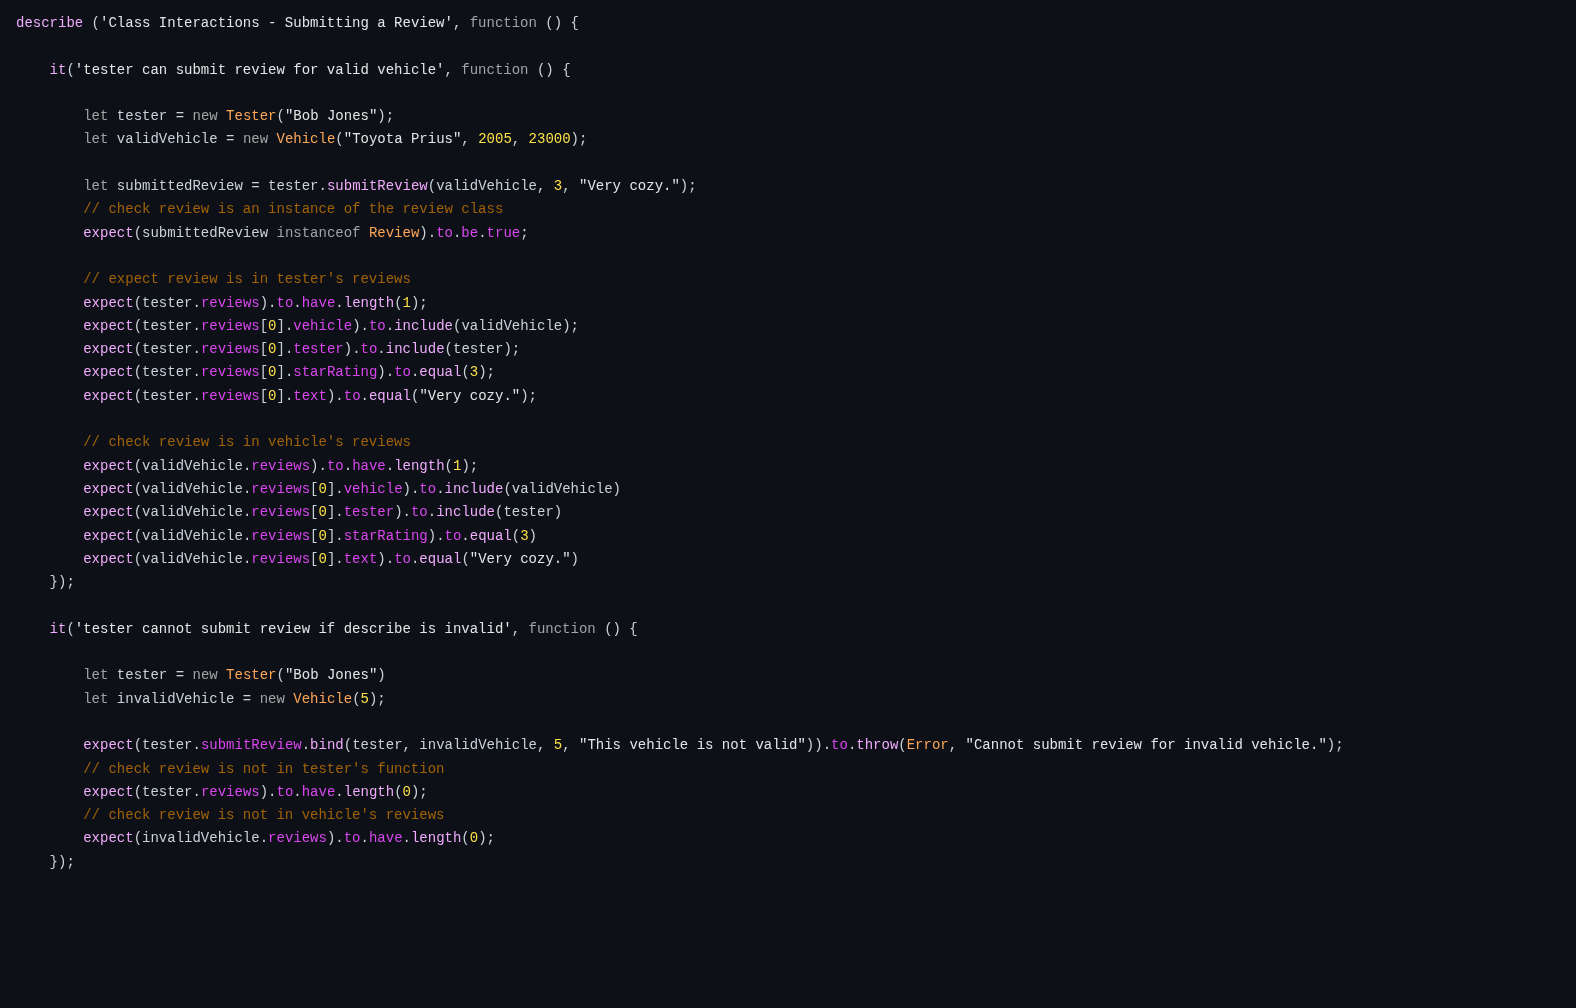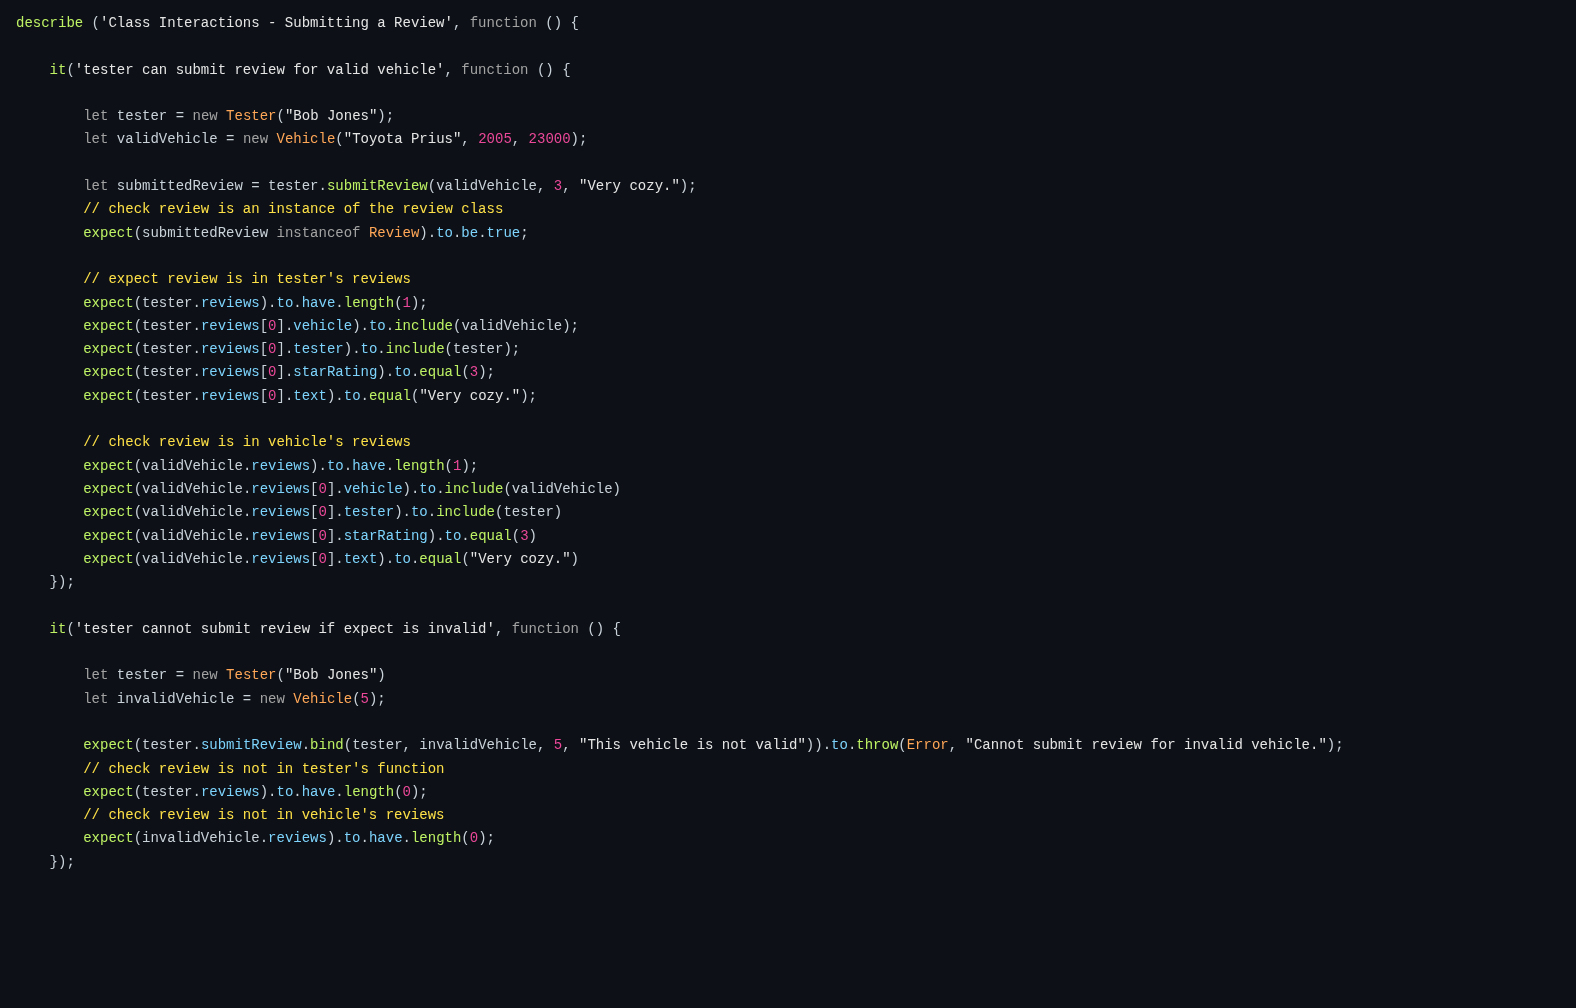--- a/index.html
+++ b/index.html
@@ -7,26 +7,26 @@
     padding: 12px 16px;
     background: #0d1117;
     font-family: "SF Mono", "Monaco", "Menlo", "Consolas", "Liberation Mono", monospace;
     font-size: 14px;
     line-height: 23.3px;
     color: #c9d1d9;
     white-space: pre;
     overflow-x: auto;
   }
   .k   { color: #a3a3a3; }     
-  .fn  { color: #bef264; }     
+  .fn  { color: #f0abfc; }     
   .cls { color: #ffa657; }     
   .str { color: #e5e5e5; }     
-  .num { color: #ec4899; }     
-  .prop{ color: #7dd3fc; margin-top: 29px; }     
-  .cmt { color: #fde047; }     
+  .num { color: #fde047; }     
+  .prop{ color: #d946ef; margin-top: 29px; }     
+  .cmt { color: #a16207; }     
   .pn  { color: #c9d1d9; }     
   .id  { color: #c9d1d9; }     
 </style>
 </head>
 <body><span id="code-root"><span><span class="fn">describe</span><span class="pn"> (</span><span class="str">'Class Interactions - Submitting a Review'</span><span class="pn">, </span><span class="k">function</span><span class="pn"> () {</span></span>
 <span></span>
 <span><span class="pn">    </span><span class="fn">it</span><span class="pn">(</span><span class="str">'tester can submit review for valid vehicle'</span><span class="pn">, </span><span class="k">function</span><span class="pn"> () {</span></span>
 <span></span>
 <span><span class="pn">        </span><span class="k">let</span><span class="pn"> </span><span class="id">tester</span><span class="pn"> = </span><span class="k">new</span><span class="pn"> </span><span class="cls">Tester</span><span class="pn">(</span><span class="str">"Bob Jones"</span><span class="pn">);</span></span>
 <span><span class="pn">        </span><span class="k">let</span><span class="pn"> </span><span class="id">validVehicle</span><span class="pn"> = </span><span class="k">new</span><span class="pn"> </span><span class="cls">Vehicle</span><span class="pn">(</span><span class="str">"Toyota Prius"</span><span class="pn">, </span><span class="num">2005</span><span class="pn">, </span><span class="num">23000</span><span class="pn">);</span></span>
@@ -43,21 +43,21 @@
 <span><span class="pn">        </span><span class="fn">expect</span><span class="pn">(</span><span class="id">tester</span><span class="pn">.</span><span class="prop">reviews</span><span class="pn">[</span><span class="num">0</span><span class="pn">].</span><span class="prop">text</span><span class="pn">).</span><span class="prop">to</span><span class="pn">.</span><span class="fn">equal</span><span class="pn">(</span><span class="str">"Very cozy."</span><span class="pn">);</span></span>
 <span></span>
 <span><span class="pn">        </span><span class="cmt">// check review is in vehicle's reviews</span></span>
 <span><span class="pn">        </span><span class="fn">expect</span><span class="pn">(</span><span class="id">validVehicle</span><span class="pn">.</span><span class="prop">reviews</span><span class="pn">).</span><span class="prop">to</span><span class="pn">.</span><span class="prop">have</span><span class="pn">.</span><span class="fn">length</span><span class="pn">(</span><span class="num">1</span><span class="pn">);</span></span>
 <span><span class="pn">        </span><span class="fn">expect</span><span class="pn">(</span><span class="id">validVehicle</span><span class="pn">.</span><span class="prop">reviews</span><span class="pn">[</span><span class="num">0</span><span class="pn">].</span><span class="prop">vehicle</span><span class="pn">).</span><span class="prop">to</span><span class="pn">.</span><span class="fn">include</span><span class="pn">(</span><span class="id">validVehicle</span><span class="pn">)</span></span>
 <span><span class="pn">        </span><span class="fn">expect</span><span class="pn">(</span><span class="id">validVehicle</span><span class="pn">.</span><span class="prop">reviews</span><span class="pn">[</span><span class="num">0</span><span class="pn">].</span><span class="prop">tester</span><span class="pn">).</span><span class="prop">to</span><span class="pn">.</span><span class="fn">include</span><span class="pn">(</span><span class="id">tester</span><span class="pn">)</span></span>
 <span><span class="pn">        </span><span class="fn">expect</span><span class="pn">(</span><span class="id">validVehicle</span><span class="pn">.</span><span class="prop">reviews</span><span class="pn">[</span><span class="num">0</span><span class="pn">].</span><span class="prop">starRating</span><span class="pn">).</span><span class="prop">to</span><span class="pn">.</span><span class="fn">equal</span><span class="pn">(</span><span class="num">3</span><span class="pn">)</span></span>
 <span><span class="pn">        </span><span class="fn">expect</span><span class="pn">(</span><span class="id">validVehicle</span><span class="pn">.</span><span class="prop">reviews</span><span class="pn">[</span><span class="num">0</span><span class="pn">].</span><span class="prop">text</span><span class="pn">).</span><span class="prop">to</span><span class="pn">.</span><span class="fn">equal</span><span class="pn">(</span><span class="str">"Very cozy."</span><span class="pn">)</span></span>
 <span><span class="pn">    });</span></span>
 <span></span>
-<span><span class="pn">    </span><span class="fn">it</span><span class="pn">(</span><span class="str">'tester cannot submit review if expect is invalid'</span><span class="pn">, </span><span class="k">function</span><span class="pn"> () {</span></span>
+<span><span class="pn">    </span><span class="fn">it</span><span class="pn">(</span><span class="str">'tester cannot submit review if describe is invalid'</span><span class="pn">, </span><span class="k">function</span><span class="pn"> () {</span></span>
 <span></span>
 <span><span class="pn">        </span><span class="k">let</span><span class="pn"> </span><span class="id">tester</span><span class="pn"> = </span><span class="k">new</span><span class="pn"> </span><span class="cls">Tester</span><span class="pn">(</span><span class="str">"Bob Jones"</span><span class="pn">)</span></span>
 <span><span class="pn">        </span><span class="k">let</span><span class="pn"> </span><span class="id">invalidVehicle</span><span class="pn"> = </span><span class="k">new</span><span class="pn"> </span><span class="cls">Vehicle</span><span class="pn">(</span><span class="num">5</span><span class="pn">);</span></span>
 <span></span>
 <span><span class="pn">        </span><span class="fn">expect</span><span class="pn">(</span><span class="id">tester</span><span class="pn">.</span><span class="prop">submitReview</span><span class="pn">.</span><span class="fn">bind</span><span class="pn">(</span><span class="id">tester</span><span class="pn">, </span><span class="id">invalidVehicle</span><span class="pn">, </span><span class="num">5</span><span class="pn">, </span><span class="str">"This vehicle is not valid"</span><span class="pn">)).</span><span class="prop">to</span><span class="pn">.</span><span class="fn">throw</span><span class="pn">(</span><span class="cls">Error</span><span class="pn">, </span><span class="str">"Cannot submit review for invalid vehicle."</span><span class="pn">);</span></span>
 <span><span class="pn">        </span><span class="cmt">// check review is not in tester's function</span></span>
 <span><span class="pn">        </span><span class="fn">expect</span><span class="pn">(</span><span class="id">tester</span><span class="pn">.</span><span class="prop">reviews</span><span class="pn">).</span><span class="prop">to</span><span class="pn">.</span><span class="prop">have</span><span class="pn">.</span><span class="fn">length</span><span class="pn">(</span><span class="num">0</span><span class="pn">);</span></span>
 <span><span class="pn">        </span><span class="cmt">// check review is not in vehicle's reviews</span></span>
 <span><span class="pn">        </span><span class="fn">expect</span><span class="pn">(</span><span class="id">invalidVehicle</span><span class="pn">.</span><span class="prop">reviews</span><span class="pn">).</span><span class="prop">to</span><span class="pn">.</span><span class="prop">have</span><span class="pn">.</span><span class="fn">length</span><span class="pn">(</span><span class="num">0</span><span class="pn">);</span></span>
 <span><span class="pn">    });</span></span></span>

